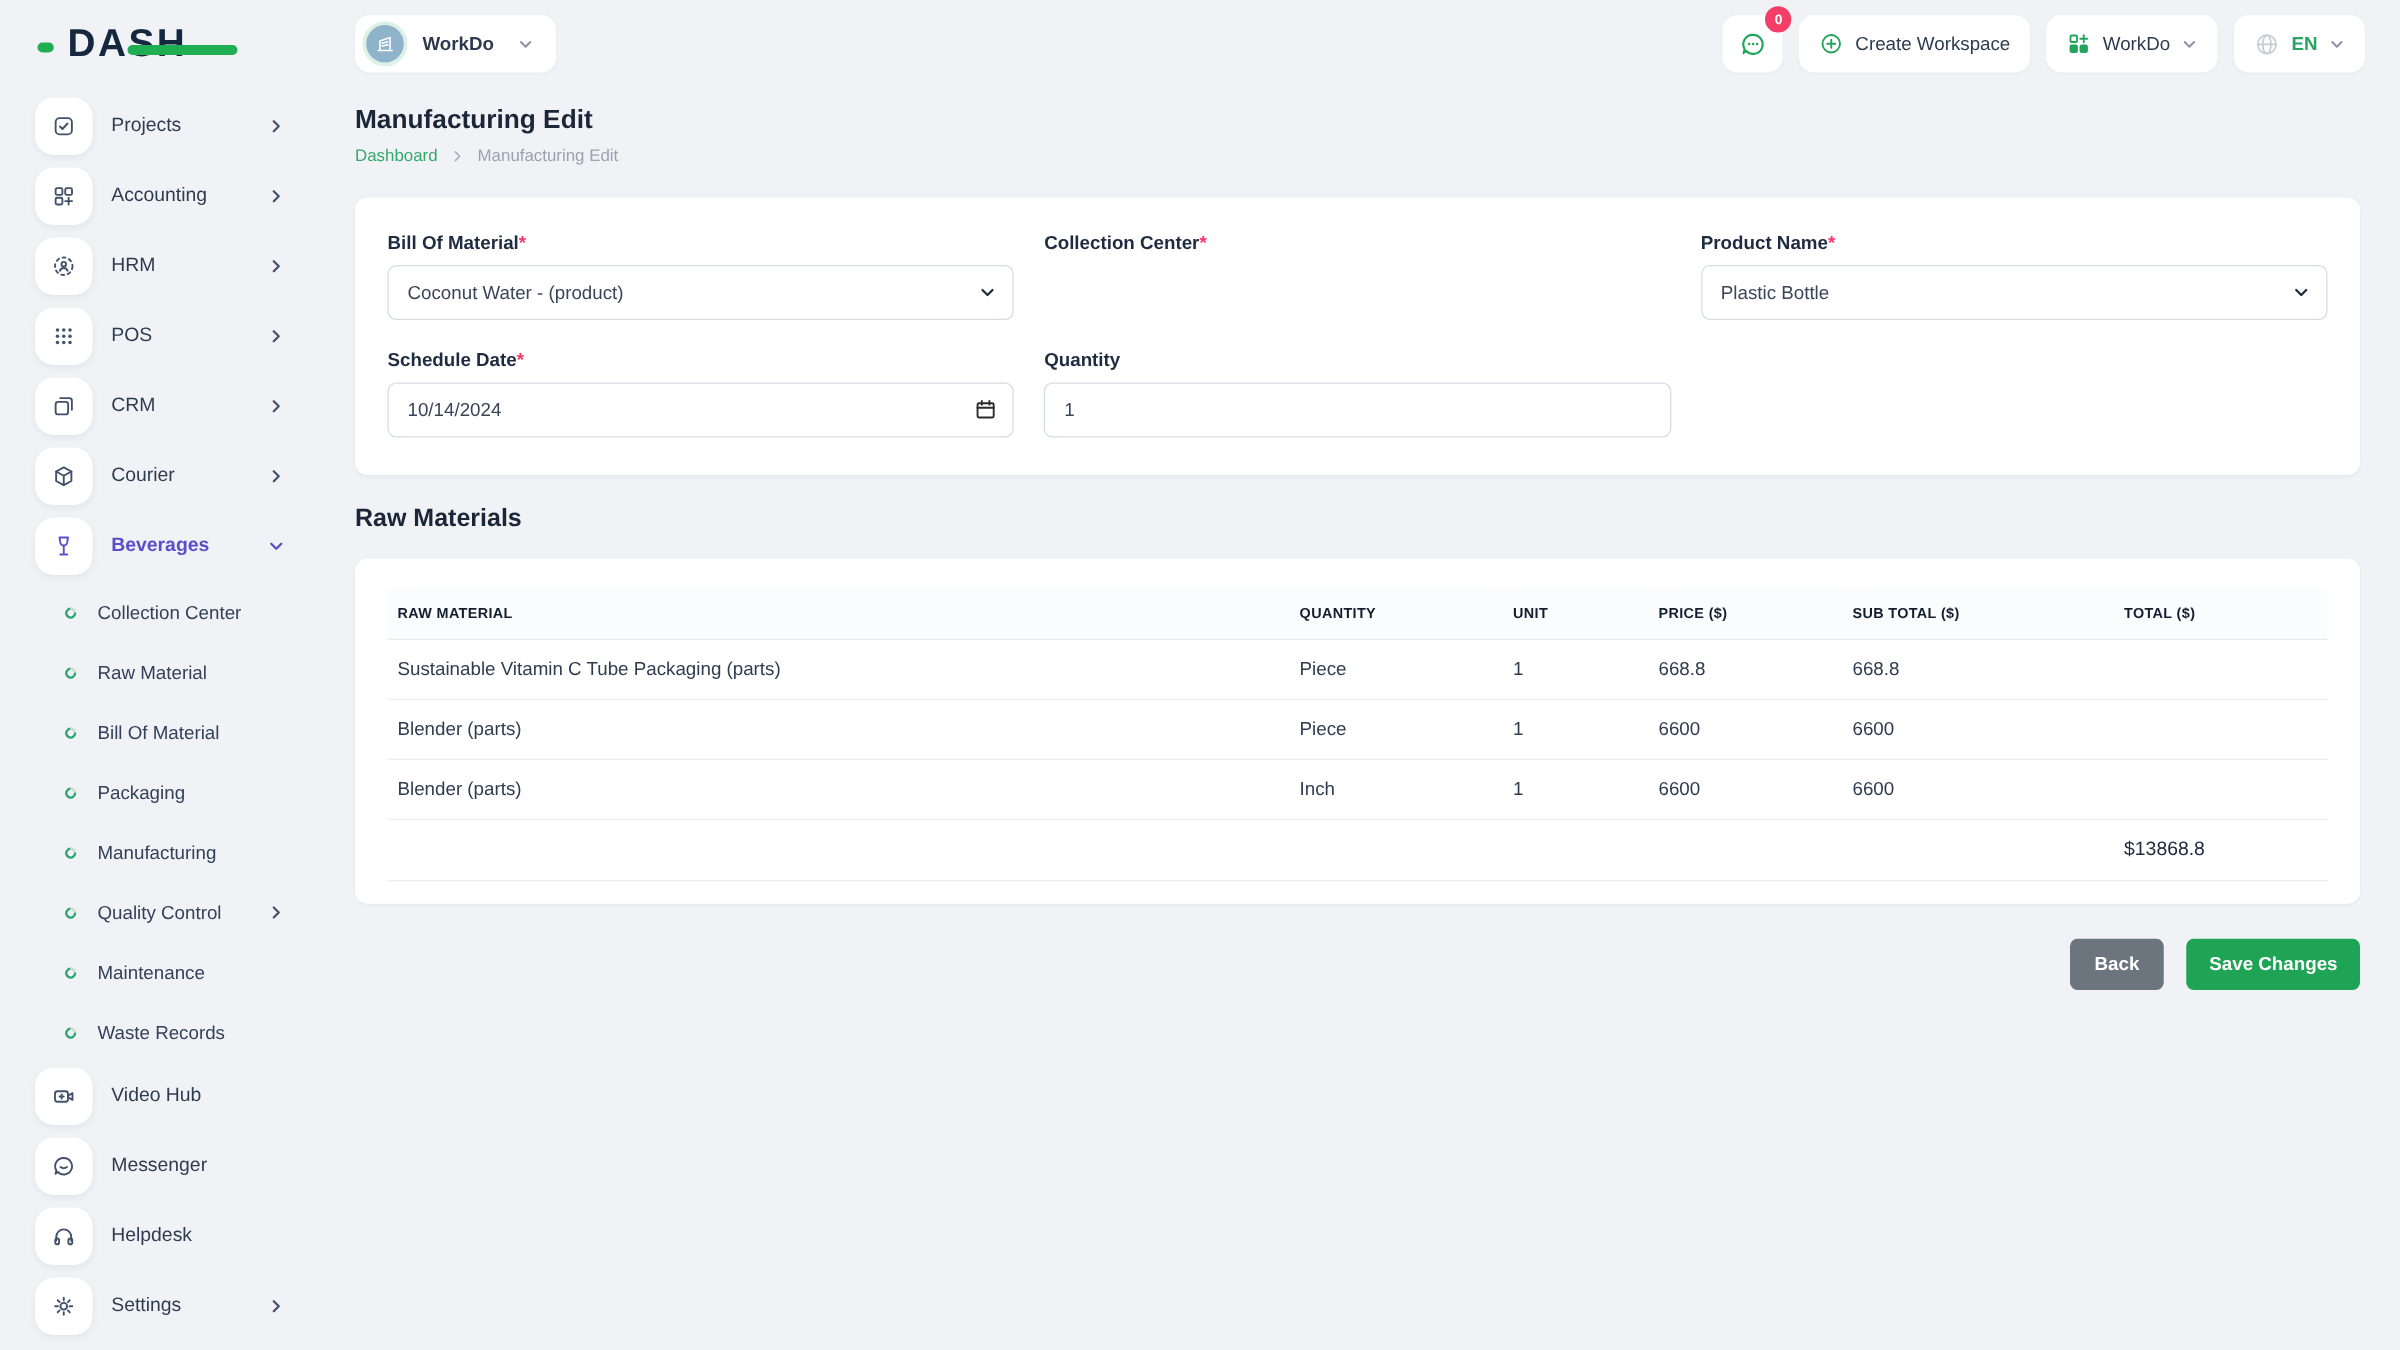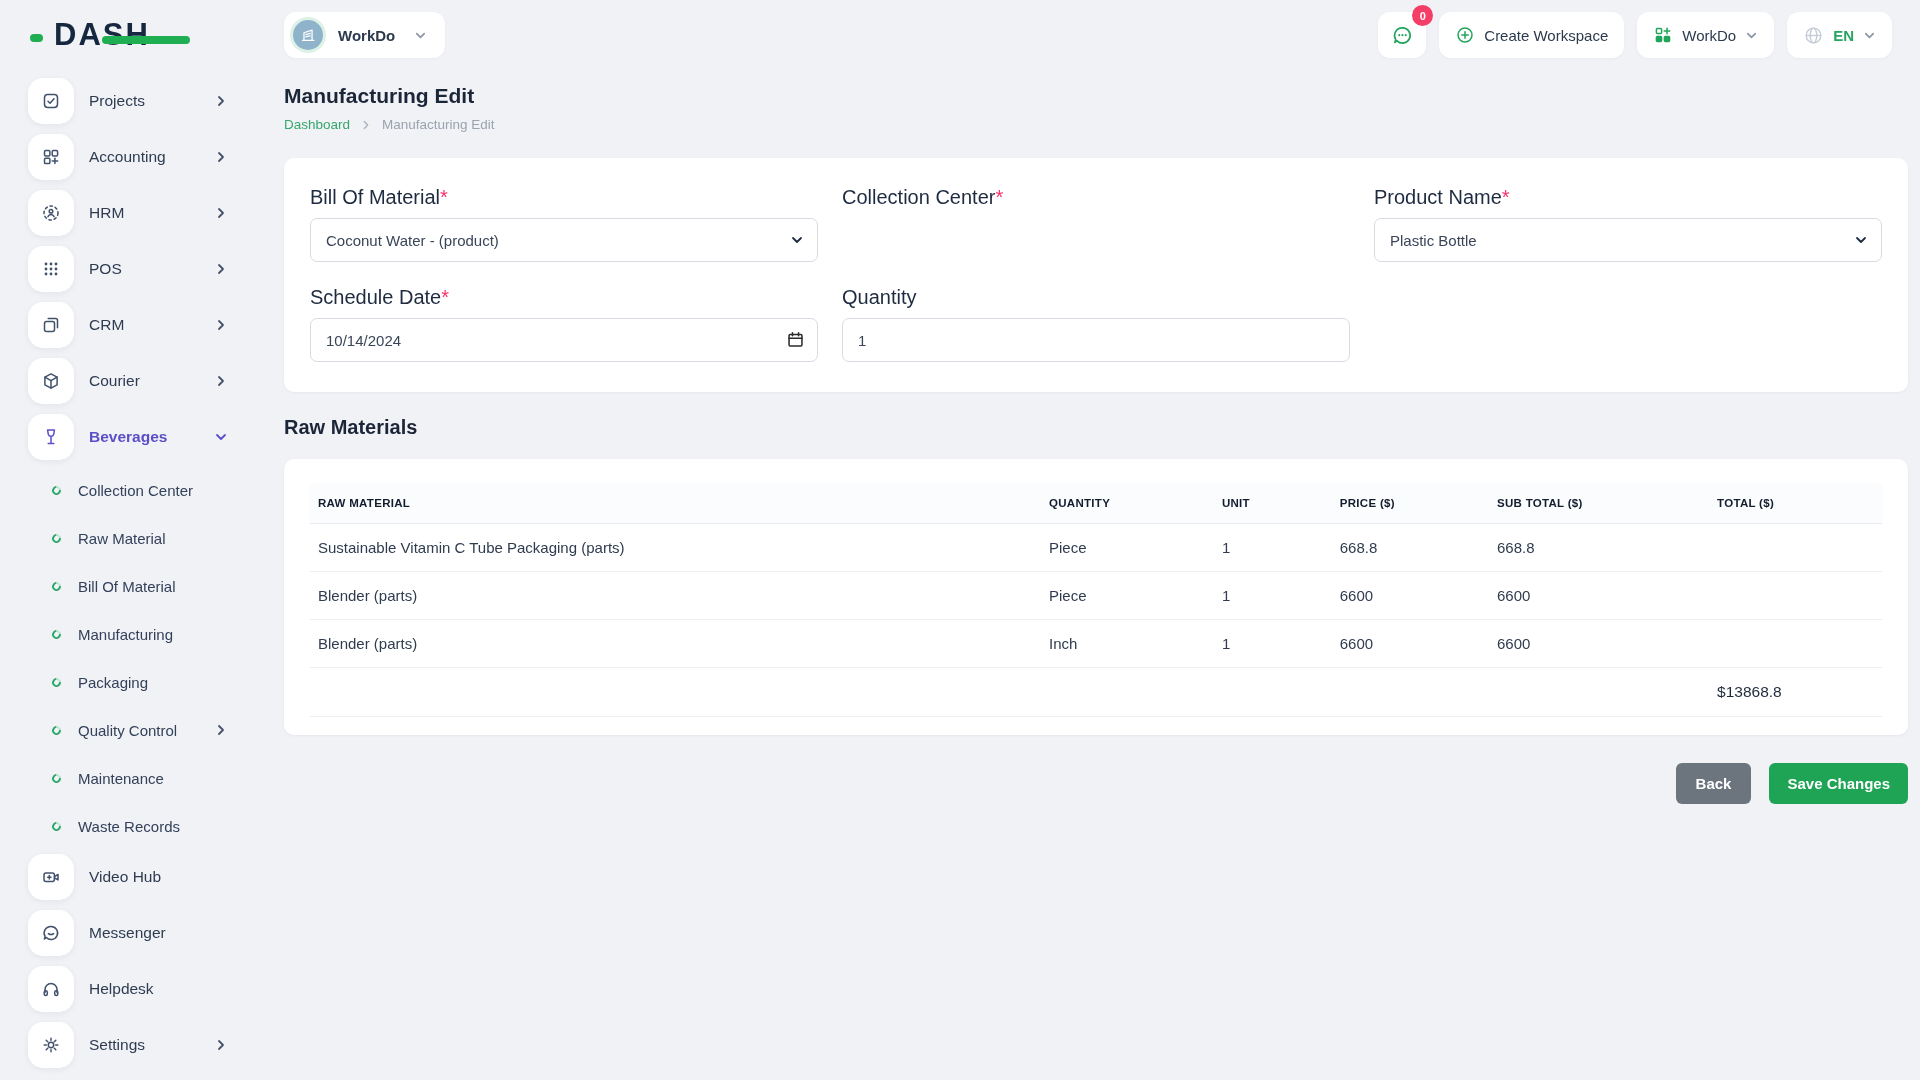--- a/index.html
+++ b/index.html
@@ -47,31 +47,31 @@
   .top-right { margin-left:auto; display:flex; align-items:center; gap:13px; }
   .icon-btn { position:relative; width:48px; height:46px; justify-content:center; padding:0; }
   .badge { position:absolute; top:-7px; right:-7px; min-width:21px; height:21px; border-radius:50%;
            background:#f43e68; color:#fff; font-size:11px; font-weight:700;
            display:flex; align-items:center; justify-content:center; }
   .pill-label { font-size:15px; font-weight:500; color:#2c3a4e; margin-left:9px; }
   .lang-label { color:#28a563; font-weight:600; margin-left:9px; }
   .pill .chev { margin-left:9px; }
   .chev.gray { stroke:#8b95a5; }
 
-  .content { padding:14px 12px 0 36px; }
+  .content { padding:14px 32px 0 36px; }
   .page-title { font-size:21px; font-weight:700; color:#1b2638; }
   .breadcrumb { display:flex; align-items:center; margin-top:9px; font-size:13.5px; }
   .bc-link { color:#35a76d; cursor:pointer; }
   .bc-sep { margin:0 10px; display:flex; }
   .bc-current { color:#9aa3b0; }
 
   .card { background:#ffffff; border-radius:10px; box-shadow:0 1px 3px rgba(25,40,70,.05); }
   .form-card { margin-top:26px; padding:28px 26px 30px 26px; }
   .form-grid { display:grid; grid-template-columns:repeat(3,1fr); gap:24px 24px; }
-  .field-label { display:block; font-size:20px; font-weight:400; color:#1e2b40; margin-bottom:9px; }
+  .field-label { display:block; font-size:15px; font-weight:700; color:#1e2b40; margin-bottom:9px; }
   .req { color:#f8336b; }
   .control-wrap { position:relative; }
   select.control, input.control {
     width:100%; height:44px; border:1px solid #d7dce3; border-radius:7px; background:#fff;
     font-family:"Liberation Sans","DejaVu Sans",sans-serif;
     font-size:15px; color:#3a4558; padding:0 38px 0 15px; appearance:none; -webkit-appearance:none; outline:none;
   }
   input.control { padding-right:15px; }
   .select-chev { position:absolute; right:14px; top:15px; pointer-events:none; }
   .cal-icon { position:absolute; right:13px; top:12px; pointer-events:none; }
@@ -231,25 +231,25 @@
       <div class="nav-sub">
         <span class="bullet"></span>
         <span class="nav-sub-label">Raw Material</span>
       </div>
       <div class="nav-sub">
         <span class="bullet"></span>
         <span class="nav-sub-label">Bill Of Material</span>
       </div>
       <div class="nav-sub">
         <span class="bullet"></span>
+        <span class="nav-sub-label">Packaging</span>
+      </div>
+      <div class="nav-sub">
+        <span class="bullet"></span>
         <span class="nav-sub-label">Manufacturing</span>
-      </div>
-      <div class="nav-sub">
-        <span class="bullet"></span>
-        <span class="nav-sub-label">Packaging</span>
       </div>
       <div class="nav-sub">
         <span class="bullet"></span>
         <span class="nav-sub-label">Quality Control</span>
         <span class="nav-chevron">
           <svg class="chev" width="14" height="14" viewBox="0 0 14 14">
               <polyline points="5,3 9,7 5,11"></polyline>
             </svg>
         </span>
       </div>

